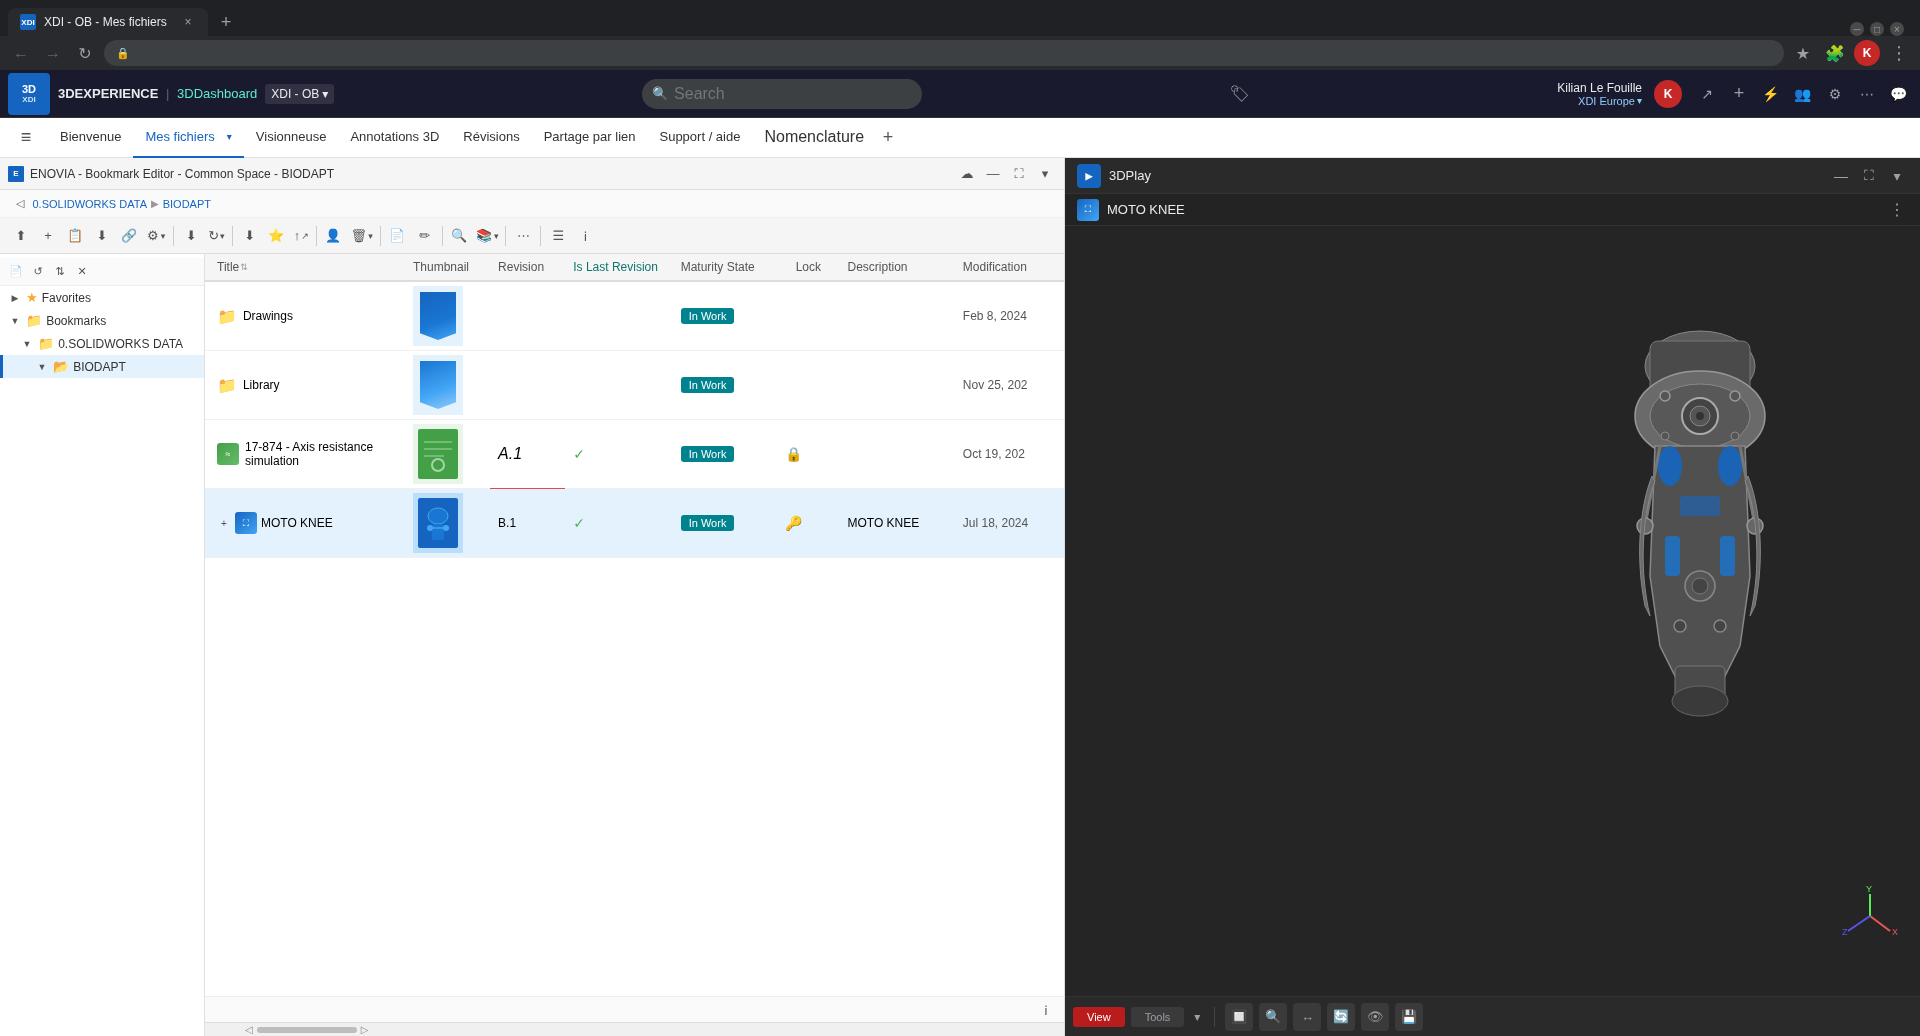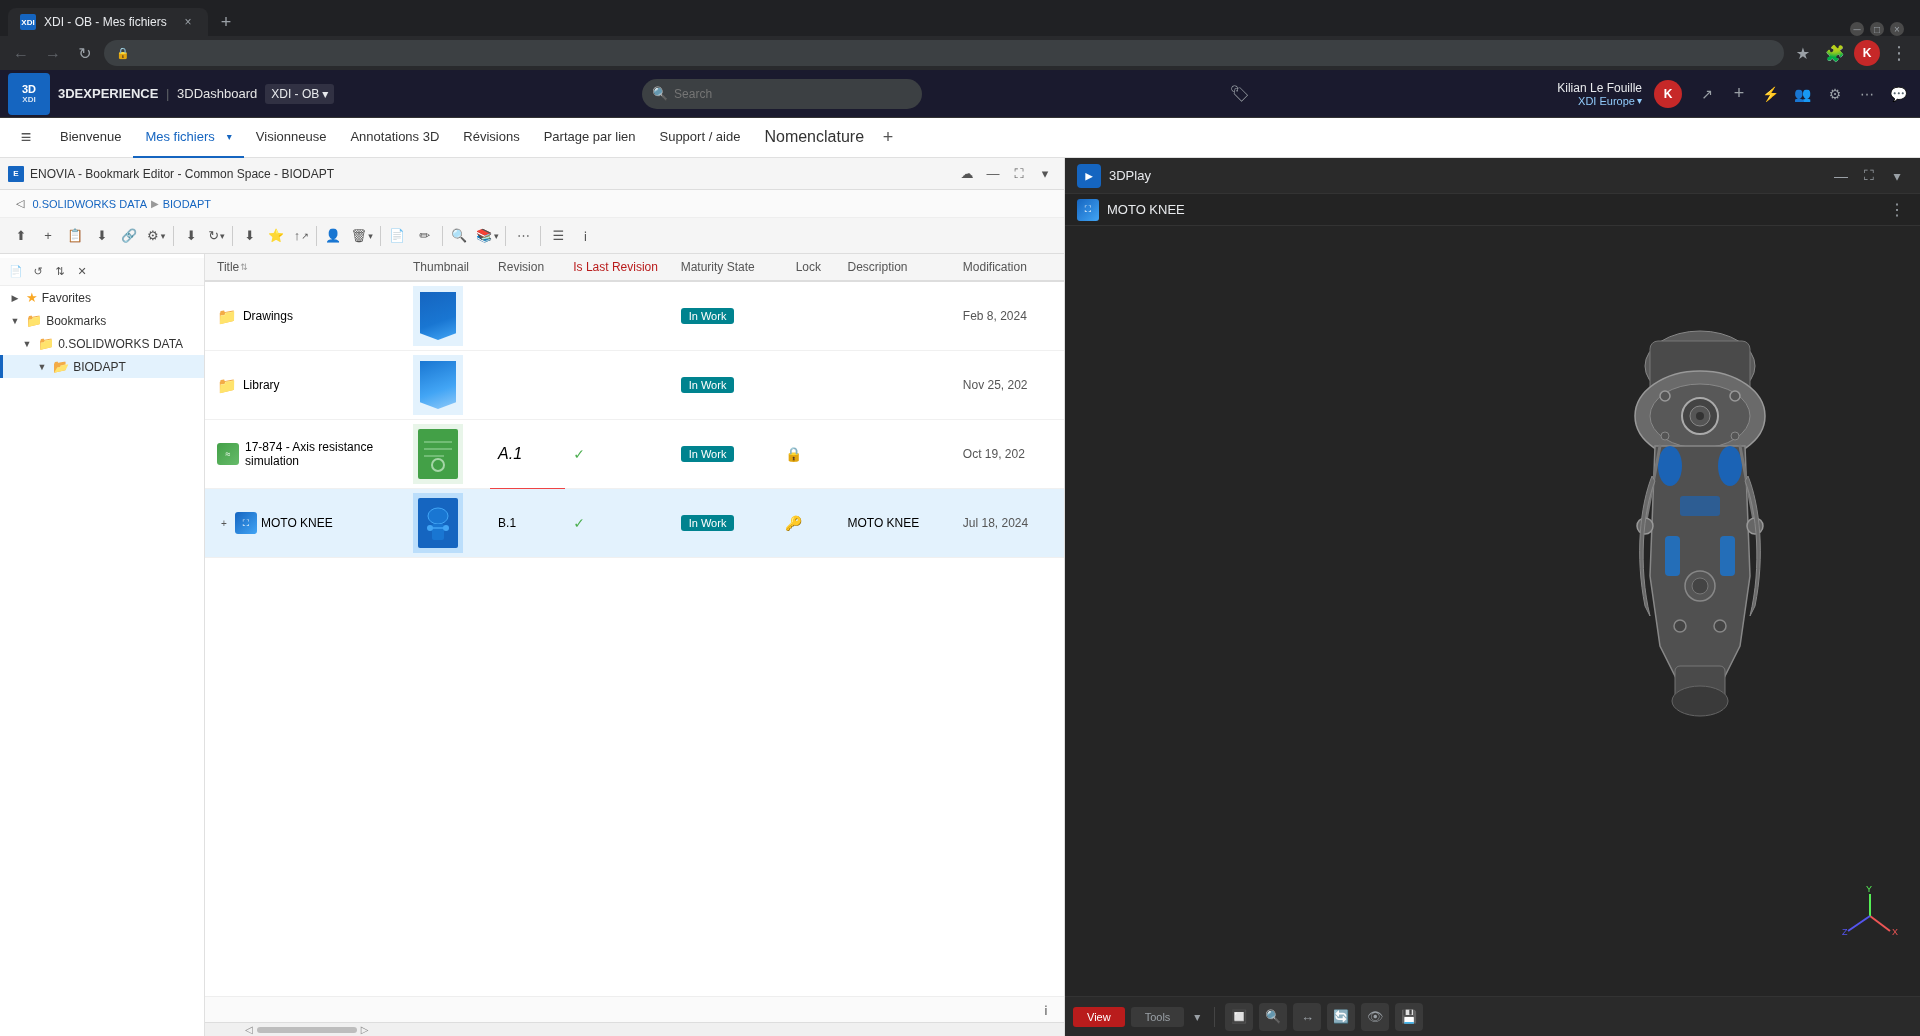--- a/index.html
+++ b/index.html
@@ -39,29 +39,29 @@
 </div>
 
 <div style="background:#1a1a2e;height:48px;display:flex;align-items:center;padding:0 8px;gap:8px;border-bottom:1px solid #333;">
   <div style="width:42px;height:42px;background:#1565c0;border-radius:4px;display:flex;flex-direction:column;align-items:center;justify-content:center;color:white;font-size:9px;font-weight:bold;flex-shrink:0;">
     <span style="font-size:11px;font-weight:900;">3D</span>
     <span style="font-size:8px;opacity:0.8;">XDI</span>
   </div>
   <span style="color:#e8eaed;font-size:13px;">
     <span style="font-weight:700;color:#e8eaed;">3DEXPERIENCE</span>
     <span style="color:#5f6368;margin:0 4px;">|</span>
-    <span style="color:#e5e5e5;margin-top:24px;">3DDashboard</span>
+    <span style="color:#5eead4;margin-top:24px;">3DDashboard</span>
   </span>
   <div style="color:#e8eaed;font-size:12px;display:flex;align-items:center;gap:3px;cursor:pointer;padding:3px 6px;border-radius:3px;background:rgba(255,255,255,0.1);">
     <span>XDI - OB</span>
     <span>▾</span>
   </div>
   <div style="flex:0 0 280px;background:#3c4043;border-radius:20px;height:30px;display:flex;align-items:center;padding:0 10px;gap:6px;margin:0 auto;">
     <span style="color:#9aa0a6;font-size:13px;">🔍</span>
-    <input type="text" placeholder="Search" style="background: transparent; border: none; outline: none; color: #fdba74; font-size: 12px; width: 100%;">
+    <input type="text" placeholder="Search" style="background: transparent; border: none; outline: none; color: #fdba74; font-size: 16px; width: 100%;">
   </div>
   <div style="color:#9aa0a6;font-size:16px;cursor:pointer;">🏷</div>
   <div style="display:flex;align-items:center;gap:12px;margin-left:auto;">
     <div style="display:flex;flex-direction:column;align-items:flex-end;">
       <span style="color:#e8eaed;font-size:12px;font-weight:500;">Kilian Le Fouille</span>
       <span style="display:flex;align-items:center;gap:2px;">
         <span style="color:#90caf9;font-size:11px;">XDI Europe</span>
         <span style="color:#90caf9;font-size:10px;cursor:pointer;">▾</span>
       </span>
     </div>
@@ -222,21 +222,21 @@
                   <span>Title</span>
                   <span style="font-size:9px;color:#999;">⇅</span>
                 </div>
               </th>
               <th style="background:#f5f5f5;border-bottom:2px solid #ddd;padding:6px 8px;text-align:left;color:#555;font-weight:500;white-space:nowrap;position:sticky;top:0;z-index:10;width:90px;">
                 <span>Thumbnail</span>
               </th>
               <th style="background:#f5f5f5;border-bottom:2px solid #ddd;padding:6px 8px;text-align:left;color:#555;font-weight:500;white-space:nowrap;position:sticky;top:0;z-index:10;width:80px;">
                 <span>Revision</span>
               </th>
-              <th style="background:#f5f5f5;border-bottom:2px solid #ddd;padding:6px 8px;text-align:left;color:#b91c1c;font-weight:500;white-space:nowrap;position:sticky;top:0;z-index:10;width:110px;">
+              <th style="background:#f5f5f5;border-bottom:2px solid #ddd;padding:6px 8px;text-align:left;color:#0f766e;font-weight:500;white-space:nowrap;position:sticky;top:0;z-index:10;width:110px;">
                 <span>Is Last Revision</span>
               </th>
               <th style="background:#f5f5f5;border-bottom:2px solid #ddd;padding:6px 8px;text-align:left;color:#555;font-weight:500;white-space:nowrap;position:sticky;top:0;z-index:10;width:110px;">
                 <span>Maturity State</span>
               </th>
               <th style="background:#f5f5f5;border-bottom:2px solid #ddd;padding:6px 8px;text-align:center;color:#555;font-weight:500;white-space:nowrap;position:sticky;top:0;z-index:10;width:70px;">
                 <span>Lock</span>
               </th>
               <th style="background:#f5f5f5;border-bottom:2px solid #ddd;padding:6px 8px;text-align:left;color:#555;font-weight:500;white-space:nowrap;position:sticky;top:0;z-index:10;width:130px;">
                 <span>Description</span>

